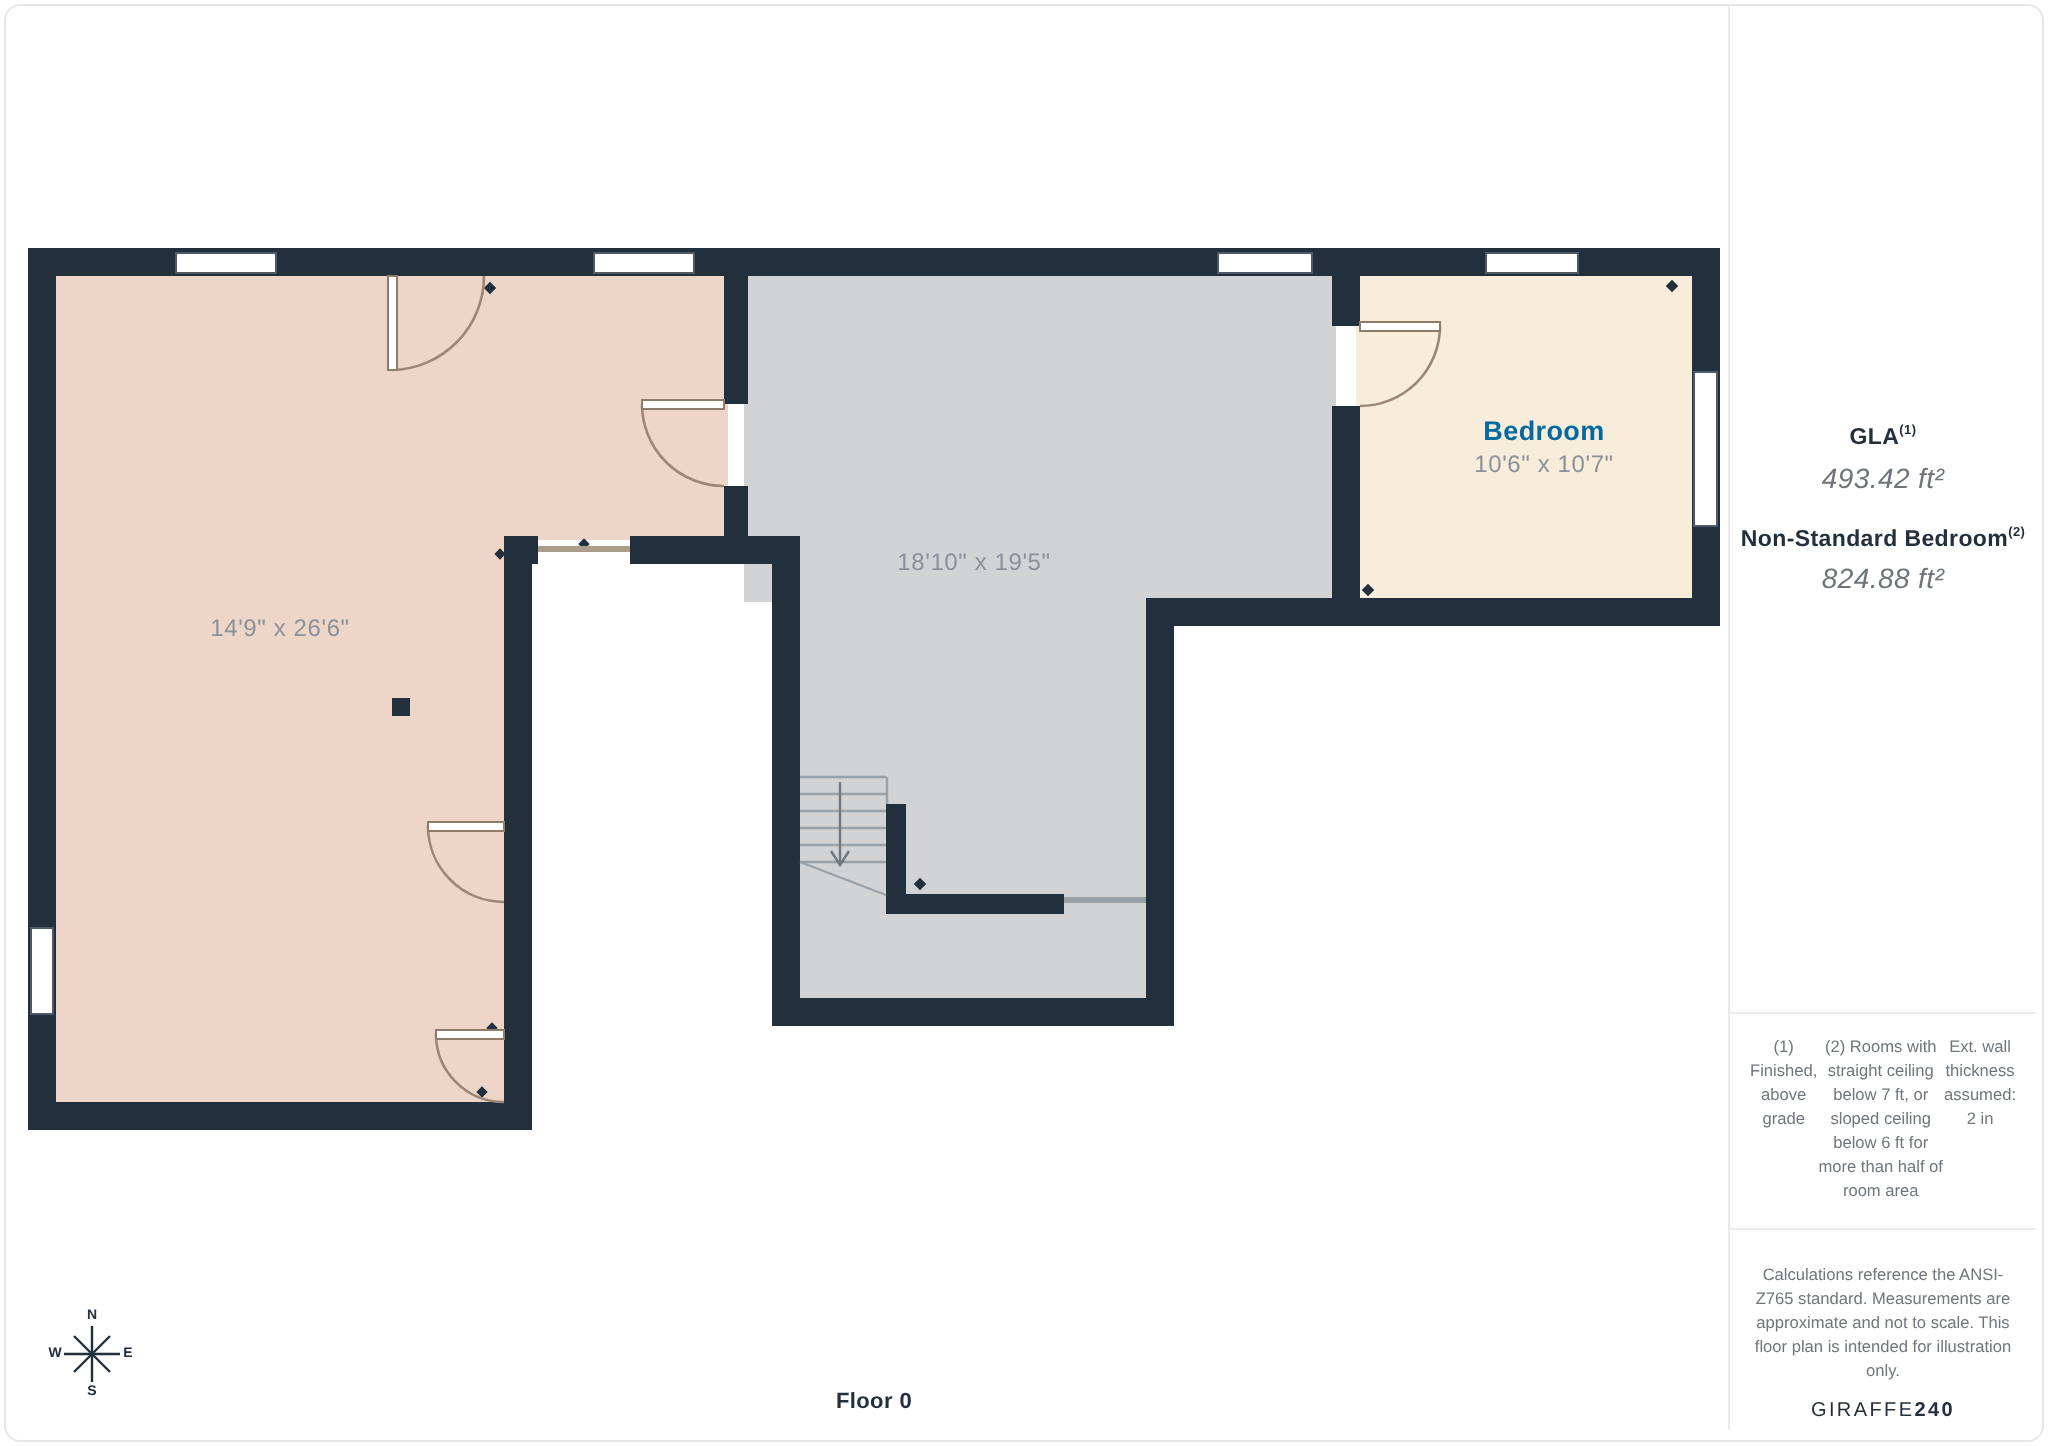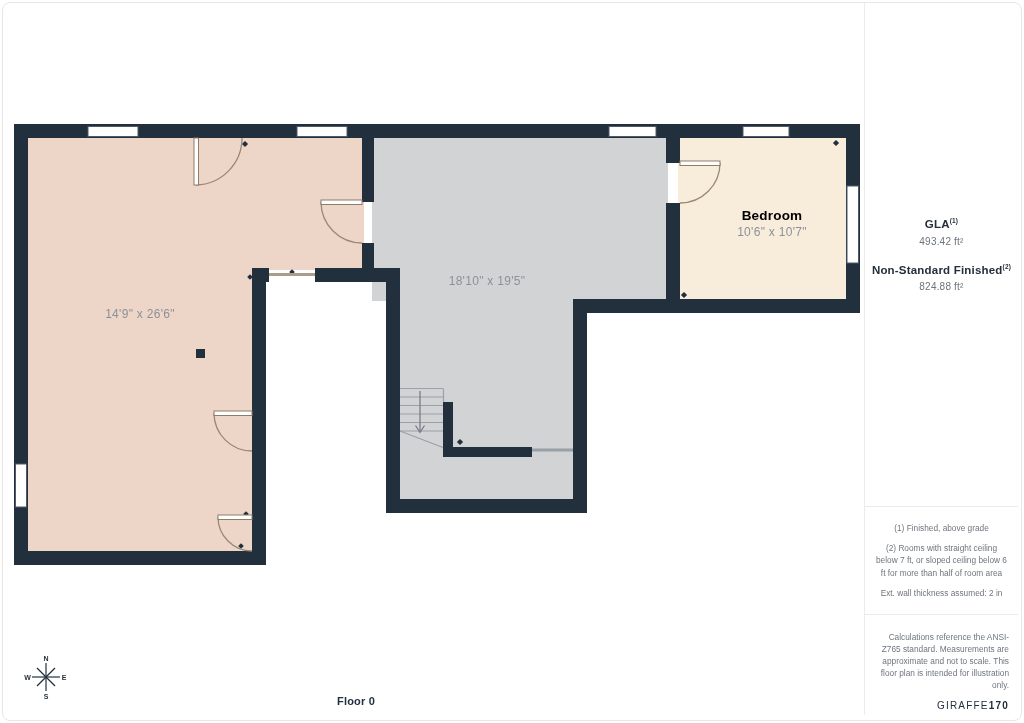--- a/index.html
+++ b/index.html
@@ -3,35 +3,35 @@
 <meta charset="utf-8">
 <style>
   html,body{margin:0;padding:0;background:#fff;}
   #canvas{
     position:relative;width:1024px;height:723px;background:#ffffff;overflow:hidden;
     font-family:"Liberation Sans","DejaVu Sans",sans-serif;
   }
   #frame{position:absolute;left:2px;top:2px;right:2px;bottom:2px;border:1px solid #e7e7e7;border-radius:8px;pointer-events:none;}
   #plan-svg{position:absolute;left:0;top:0;}
   .room-label{position:absolute;text-align:center;}
-  .room-name{font-size:13.5px;font-weight:bold;color:#000000;letter-spacing:.2px;line-height:17px;}
+  .room-name{font-size:13.5px;font-weight:bold;color:#0369a1;letter-spacing:.2px;line-height:17px;}
   .room-dims{font-size:12px;color:#8b919b;letter-spacing:.3px;line-height:17px;}
-  .floor-label{position:absolute;left:337px;top:695px;width:200px;text-align:left;
+  .floor-label{position:absolute;left:337px;top:695px;width:200px;text-align:center;
     font-size:11px;font-weight:bold;color:#22303e;letter-spacing:.2px;}
   .compass-letter{position:absolute;font-size:7px;font-weight:bold;color:#22303e;transform:translate(-50%,-50%);}
   
   #sidebar{position:absolute;left:864px;top:3px;width:153px;height:712px;background:#fff;
     border-left:1px solid #ebebeb;display:flex;flex-direction:column;}
   #sidebar .sec1{height:503px;display:flex;flex-direction:column;justify-content:center;align-items:center;text-align:center;}
   #sidebar .sec2{border-top:1px solid #ebebeb;height:108px;box-sizing:border-box;
-    display:flex;flex-direction:column;justify-content:center;text-align:center;padding:6px 10px;}
-  #sidebar .sec3{border-top:1px solid #ebebeb;flex:1;box-sizing:border-box;text-align:right;padding:12px 9px 0 9px;}
+    display:flex;justify-content:center;text-align:center;padding:6px 10px;}
+  #sidebar .sec3{border-top:1px solid #ebebeb;flex:1;box-sizing:border-box;text-align:center;padding:12px 9px 0 9px;}
   .metric-label{font-size:11.5px;font-weight:bold;color:#242f3c;letter-spacing:.2px;}
   .metric-label sup{font-size:6.5px;font-weight:bold;}
-  .metric-value{font-size:10px;color:#6e747c;margin-top:6px;letter-spacing:.2px;}
+  .metric-value{font-size:14px;color:#6e747c;margin-top:6px;letter-spacing:.2px;font-style:italic;}
   .gap{height:16px;}
   .footnote{font-size:8.3px;color:#6f767e;line-height:1.45;margin:4px 0;}
   .brand{margin-top:9px;font-size:10px;color:#242f3c;letter-spacing:1.2px;}
   .brand .b{font-weight:bold;}
 </style>
 </head>
 <body>
 
 <div id="canvas">
 
@@ -144,28 +144,28 @@
   <div class="compass-letter" style="left:64px;top:677px;">E</div>
   <div class="compass-letter" style="left:46px;top:696px;">S</div>
 
   <div class="floor-label">Floor 0</div>
 
   <div id="sidebar">
     <div class="sec1">
       <div class="metric-label"><span>GLA</span><sup>(1)</sup></div>
       <div class="metric-value">493.42 ft²</div>
       <div class="gap"></div>
-      <div class="metric-label"><span>Non-Standard Finished</span><sup>(2)</sup></div>
+      <div class="metric-label"><span>Non-Standard Bedroom</span><sup>(2)</sup></div>
       <div class="metric-value">824.88 ft²</div>
     </div>
     <div class="sec2">
       <div class="footnote">(1) Finished, above grade</div>
       <div class="footnote">(2) Rooms with straight ceiling below 7 ft, or sloped ceiling below 6 ft for more than half of room area</div>
       <div class="footnote">Ext. wall thickness assumed: 2 in</div>
     </div>
     <div class="sec3">
       <div class="footnote">Calculations reference the ANSI-Z765 standard. Measurements are approximate and not to scale. This floor plan is intended for illustration only.</div>
-      <div class="brand"><span>GIRAFFE</span><span class="b">170</span></div>
+      <div class="brand"><span>GIRAFFE</span><span class="b">240</span></div>
     </div>
   </div>
 
   <div id="frame"></div>
 </div>
 
 </body></html>

